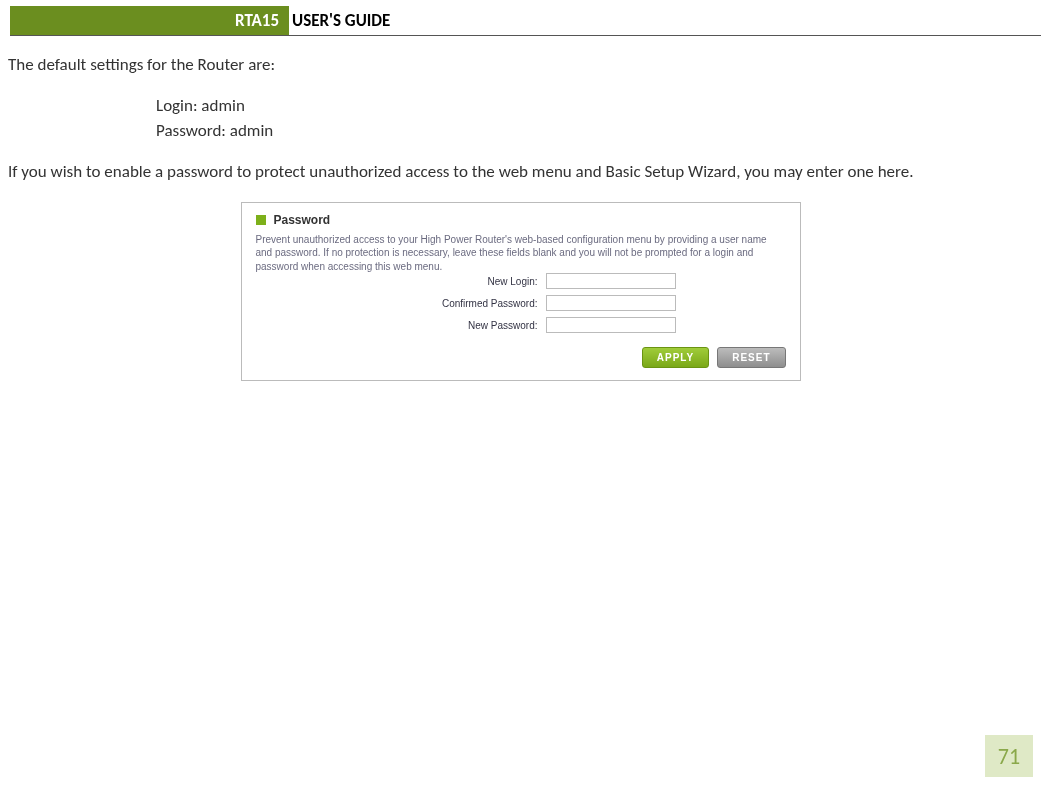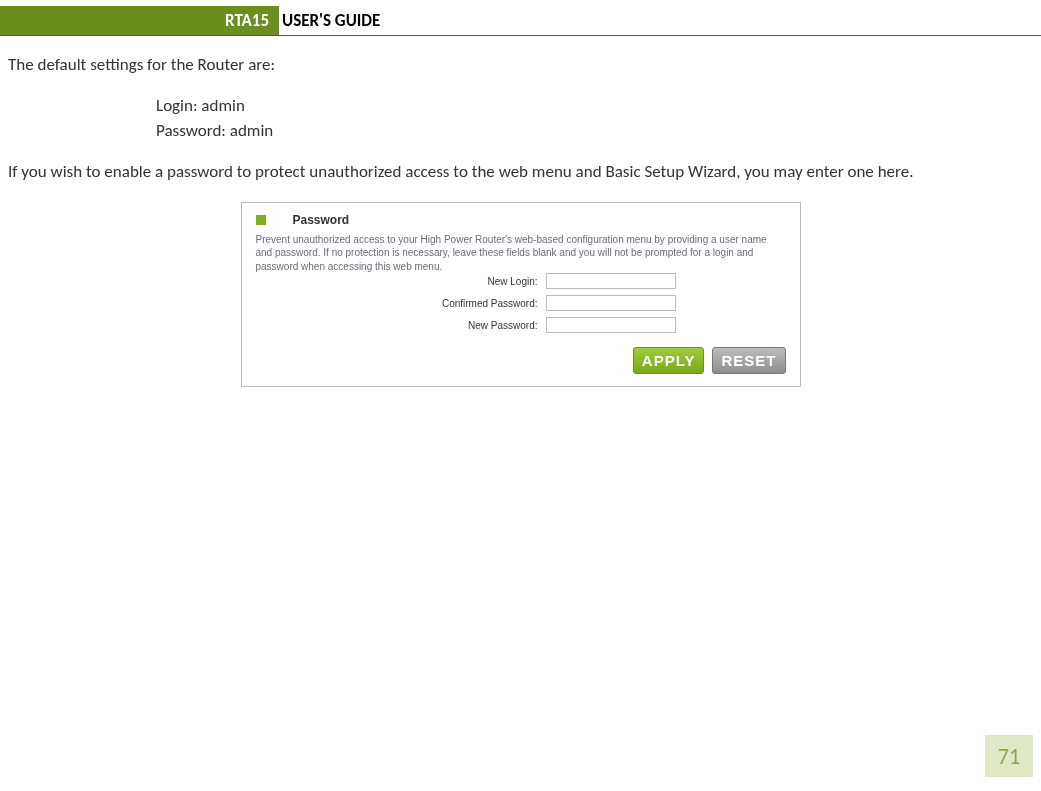--- a/index.html
+++ b/index.html
@@ -12,20 +12,21 @@
     height: 791px;
     position: relative;
     background: #fff;
   }
   .header-row {
     display: flex;
     align-items: stretch;
     height: 30px;
     border-bottom: 1px solid #555;
     margin-top: 6px;
+    margin-left: 10px;
   }
   .header-left-bar {
     width: 20px;
     background: #6b8e1f;
   }
   .header-gap {
     width: 195px;
     background: #6b8e1f;
   }
   .header-model {
@@ -77,21 +78,20 @@
     border: 1px solid #bbb;
     background: #fff;
     text-align: left;
     padding: 10px 14px 12px 14px;
     font-family: Arial, sans-serif;
   }
   .panel-title-row {
     display: flex;
     align-items: center;
     margin-bottom: 6px;
-    gap: 19px;
   }
   .panel-sq {
     width: 10px;
     height: 10px;
     background: #7db01a;
     margin-right: 8px;
   }
   .panel-title {
     font-weight: bold;
     font-size: 12px;
@@ -122,23 +122,23 @@
     font-size: 10px;
     padding: 0 2px;
   }
   .button-row {
     display: flex;
     justify-content: flex-end;
     gap: 8px;
     margin-top: 14px;
   }
   .btn {
-    font-size: 15px;
+    font-size: 10px;
     letter-spacing: 1px;
-    padding: 4px 8px;
+    padding: 4px 14px;
     border-radius: 3px;
     border: 1px solid #888;
     cursor: pointer;
     font-weight: bold;
     color: #fff;
   }
   .btn-apply {
     background: linear-gradient(#a0cc3a, #7aa818);
     border-color: #6a9412;
   }

